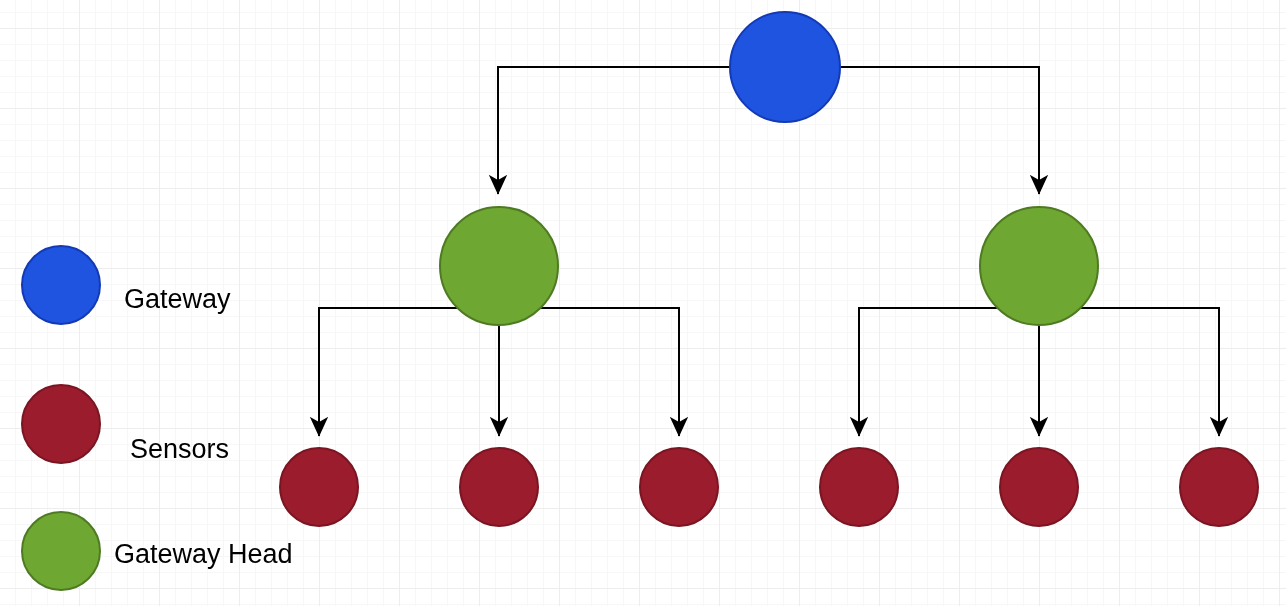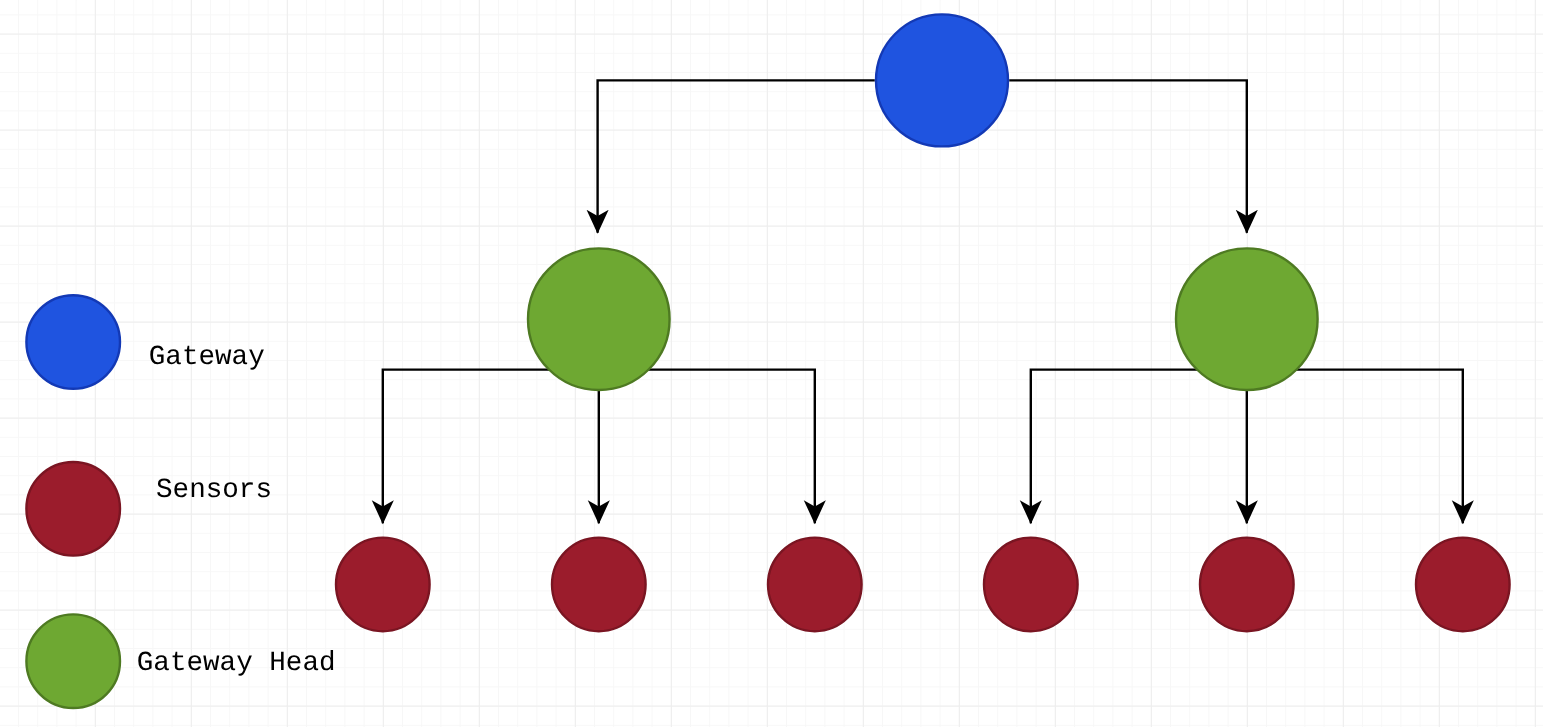--- a/index.html
+++ b/index.html
@@ -35,28 +35,28 @@
   }
   #diagram-svg {
     position: absolute;
     left: 0;
     top: 0;
     width: 1286px;
     height: 606px;
   }
   .legend-label {
     position: absolute;
-    font-family: Liberation Mono, monospace;
-    font-size: 23px;
+    font-family: Liberation Sans, sans-serif;
+    font-size: 27px;
     color: #000000;
     white-space: nowrap;
     line-height: 1;
   }
   #legend-label-gateway { left: 124px; top: 286px; }
-  #legend-label-sensors { left: 130px; top: 397px; }
+  #legend-label-sensors { left: 130px; top: 436px; }
   #legend-label-cluster-head { left: 114px; top: 541px; }
 </style>
 </head>
 <body>
 
 <div id="canvas">
 
   <svg id="diagram-svg" viewBox="0 0 1286 606" xmlns="http://www.w3.org/2000/svg">
     <defs>
       <marker id="arrow" markerWidth="12" markerHeight="12" refX="9.6" refY="5" orient="auto" markerUnits="strokeWidth">

